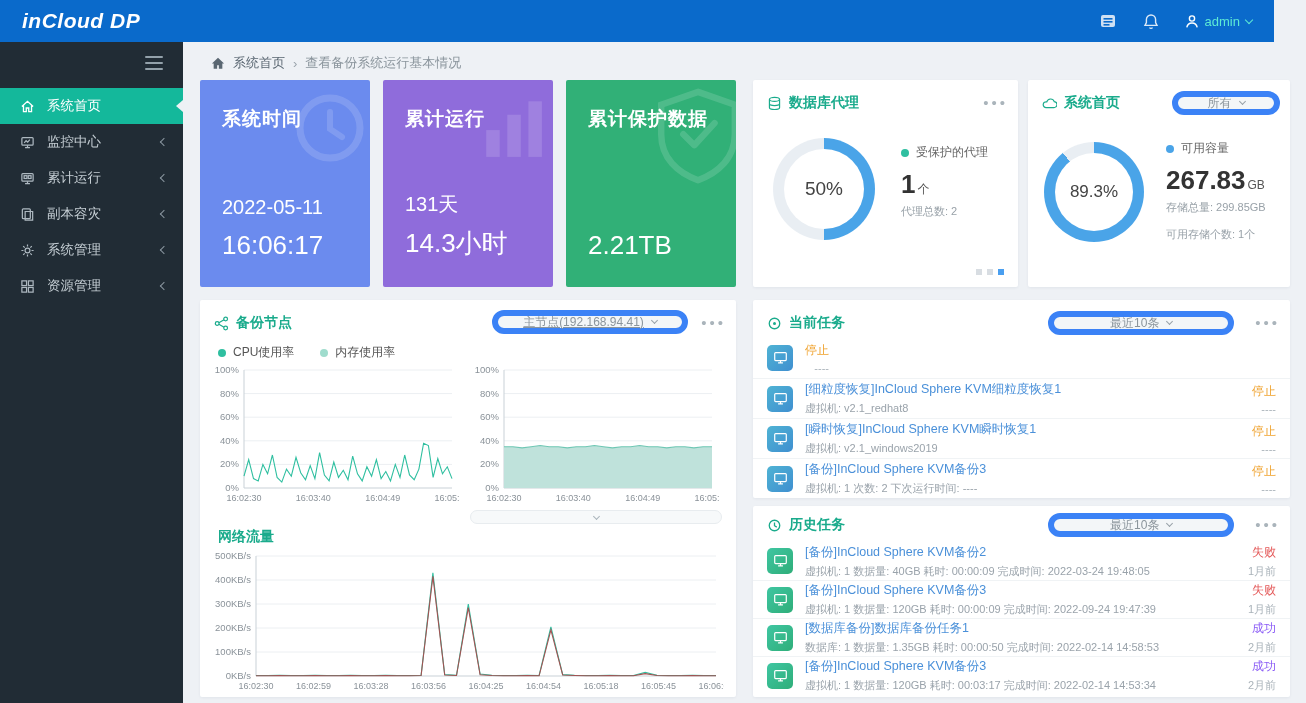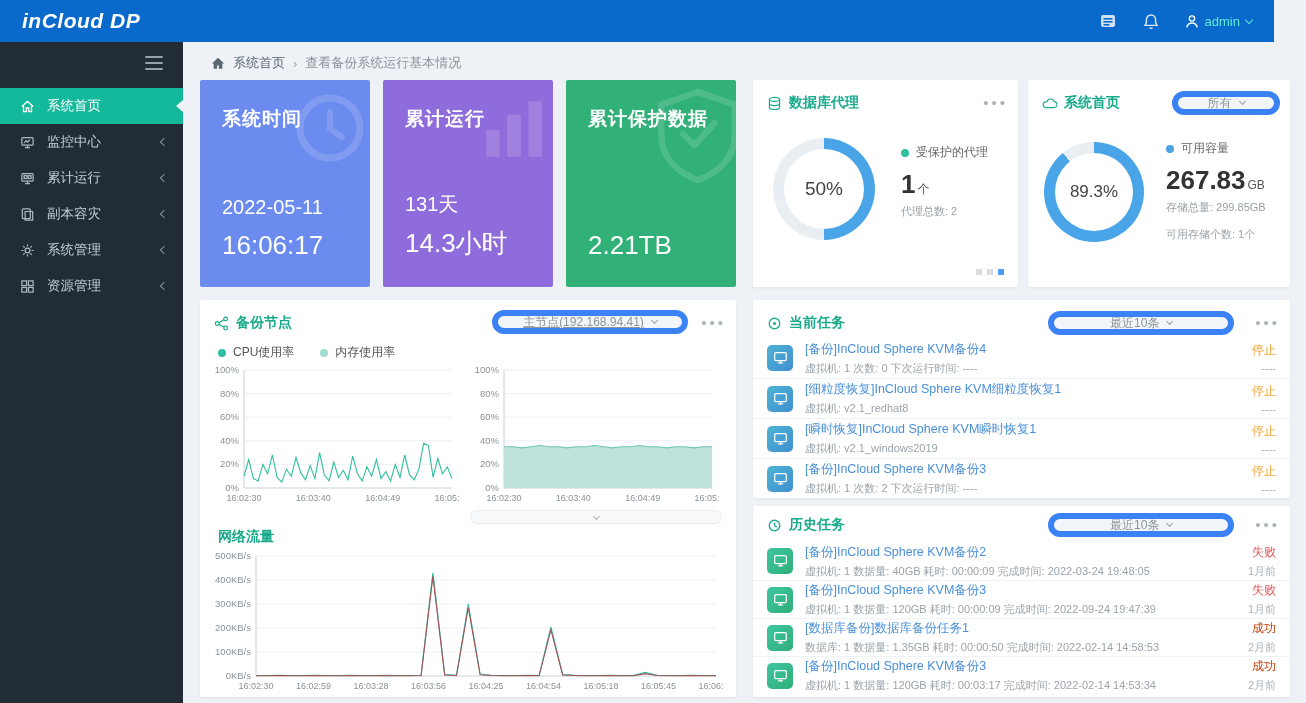--- a/index.html
+++ b/index.html
@@ -102,21 +102,21 @@
   .ticon { width:26px; height:26px; border-radius:5px; display:inline-flex; align-items:center; justify-content:center; flex:none; }
   .ticon.blue { background:linear-gradient(135deg,#4fb3d4,#3f8fd0); }
   .ticon.green { background:linear-gradient(135deg,#3fc6a2,#2fae79); }
   .tmain { margin-left:12px; min-width:0; flex:1; }
   .ttitle { font-size:12.5px; color:#4a90d9; white-space:nowrap; overflow:hidden; text-overflow:ellipsis; cursor:pointer; }
   .tdetail { font-size:11px; color:#9aa3ab; margin-top:3px; white-space:nowrap; overflow:hidden; text-overflow:ellipsis; }
   .tside { margin-left:12px; text-align:right; flex:none; }
   .tstatus { font-size:12px; }
   .tstatus[data-kind="stop"] { color:#f0a32f; }
   .tstatus[data-kind="fail"] { color:#e45a5a; }
-  .tstatus[data-kind="ok"] { color:#c2410c; }
+  .tstatus[data-kind="ok"] { color:#8b5cf6; }
   .ttime { font-size:11px; color:#aab3ba; margin-top:3px; }
 </style>
 </head>
 <body>
 
 <div class="app">
 
   <header class="topbar">
     <div class="logo">inCloud DP</div>
     <div class="topbar-right">
@@ -438,24 +438,20 @@
         <span class="dots" style="margin-left:14px;">•••</span>
       </div>
       <div class="task-list">
         <div class="trow">
           <span class="ticon blue">
               <svg width="15" height="14" viewBox="0 0 16 15" fill="none" stroke="#fff" stroke-width="1.3">
                 <rect x="1.8" y="1.8" width="12.4" height="8.4" rx="1"></rect>
                 <path d="M8 10.2v2.4M5.4 12.8h5.2"></path>
               </svg>
             </span>
-          <div class="tmain">
-            <div class="ttitle">[备份]InCloud Sphere KVM备份4</div>
-            <div class="tdetail">虚拟机: 1 次数: 0 下次运行时间: ----</div>
-          </div>
           <div class="tside">
             <div class="tstatus" data-kind="stop">停止</div>
             <div class="ttime">----</div>
           </div>
         </div>
         <div class="trow">
           <span class="ticon blue">
               <svg width="15" height="14" viewBox="0 0 16 15" fill="none" stroke="#fff" stroke-width="1.3">
                 <rect x="1.8" y="1.8" width="12.4" height="8.4" rx="1"></rect>
                 <path d="M8 10.2v2.4M5.4 12.8h5.2"></path>

